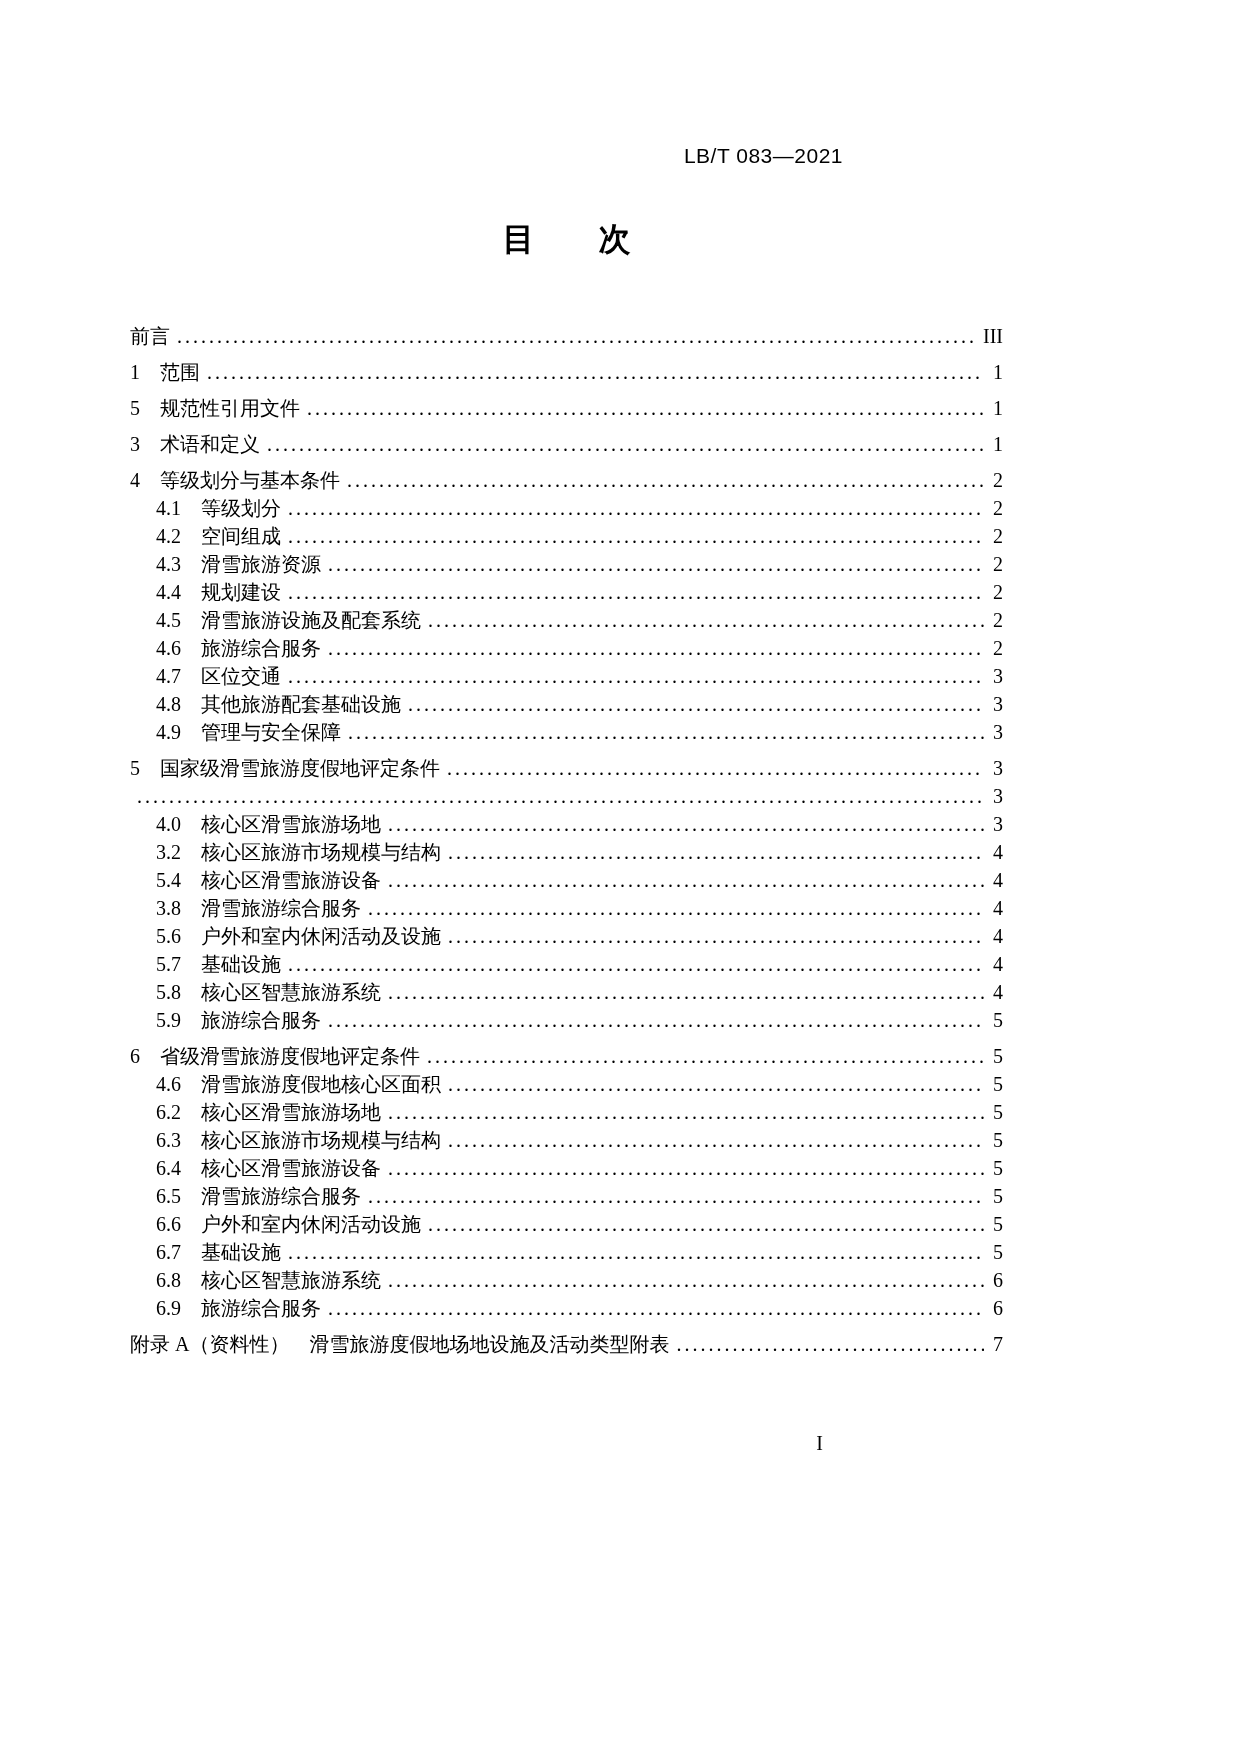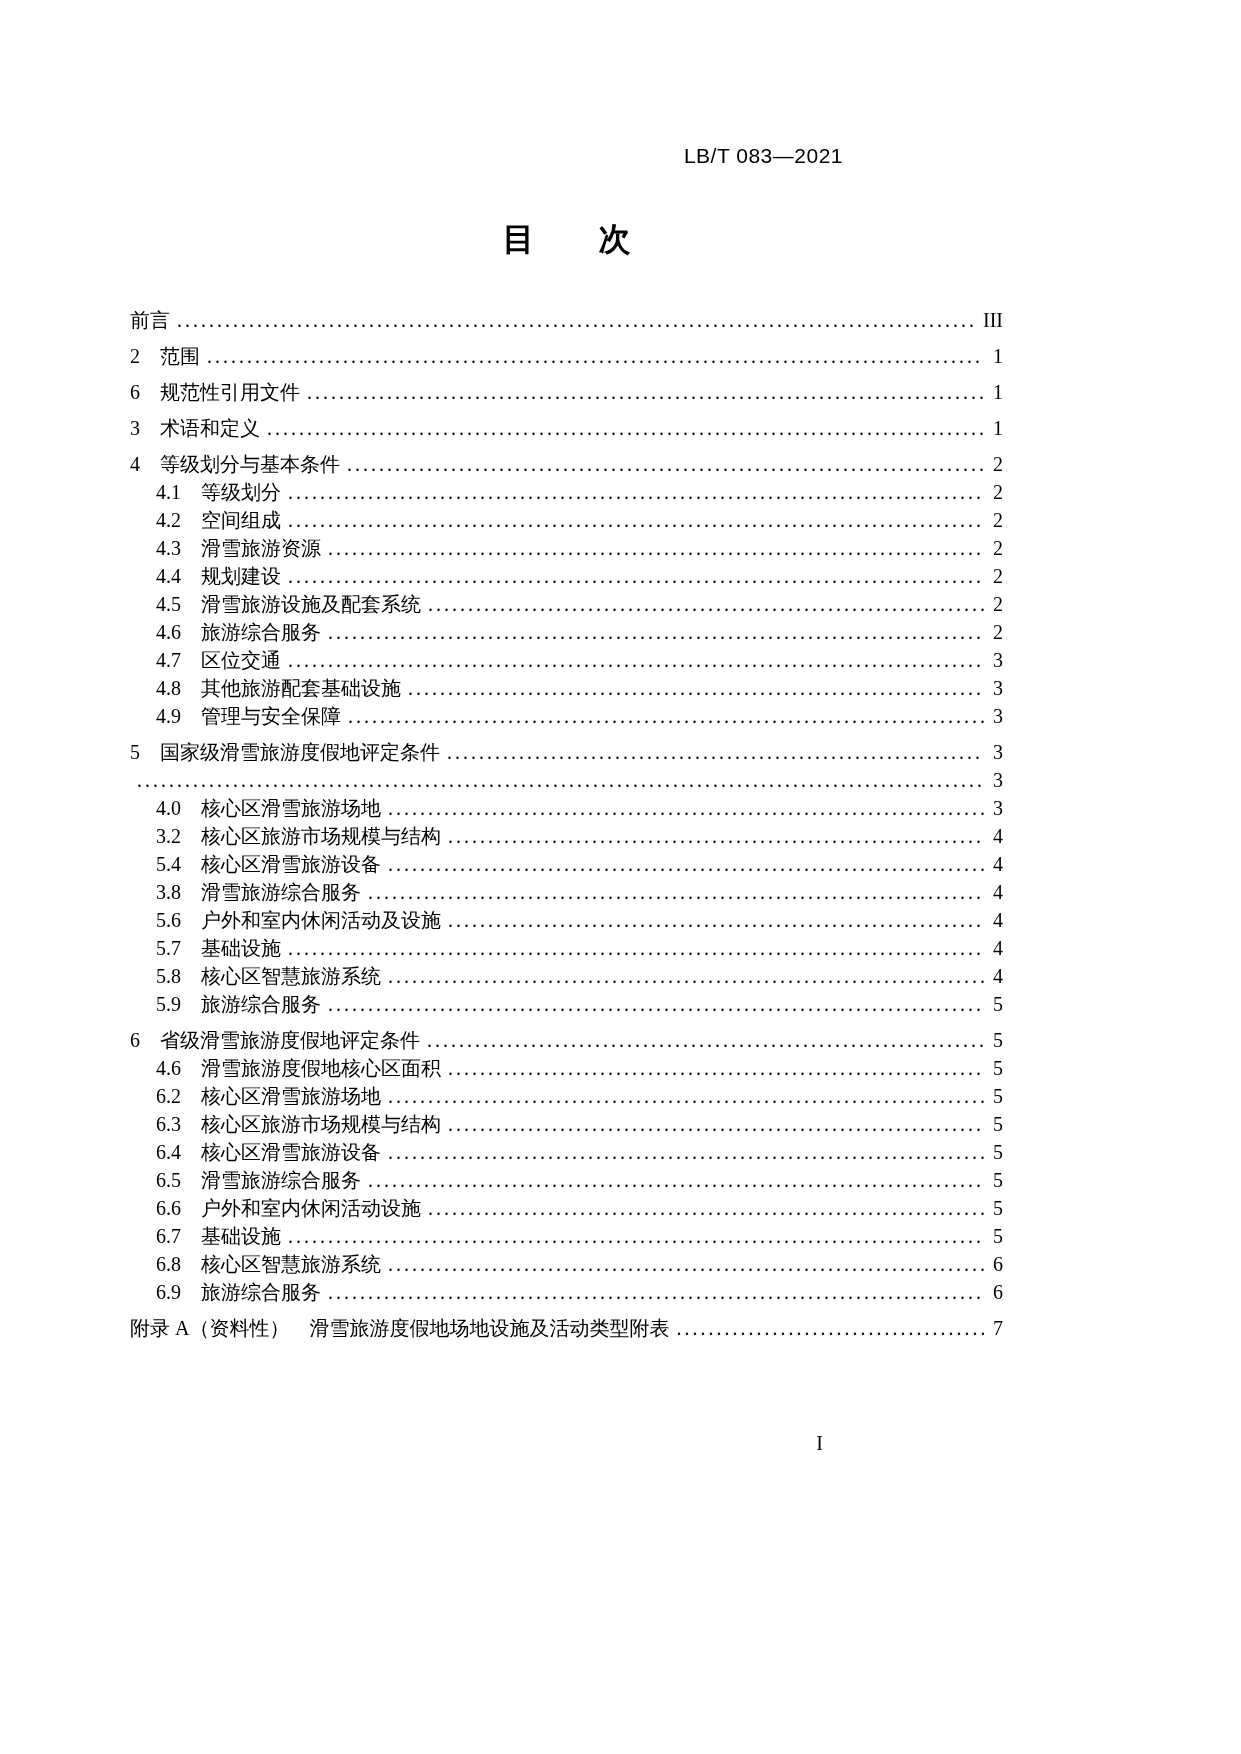--- a/index.html
+++ b/index.html
@@ -45,21 +45,21 @@
     display: flex;
     align-items: baseline;
     font-size: 20px;
     line-height: 28px;
     white-space: nowrap;
   }
   .toc-row.level-0 {
     margin-top: 8px;
   }
   .toc-row.level-0:first-child {
-    margin-top: 0;
+    margin-top: 16px;
   }
   .toc-row.level-1 .toc-label {
     padding-left: 26px;
   }
   .toc-label {
     flex: 0 0 auto;
   }
   .toc-dots {
     flex: 1 1 auto;
     overflow: hidden;
@@ -92,26 +92,26 @@
 
   <h1 class="title">目　　次</h1>
 
   <div class="toc" id="toc">
       <div class="toc-row level-0">
     <span class="toc-label">前言</span>
     <span class="toc-dots"></span>
     <span class="toc-page">III</span>
   </div>
       <div class="toc-row level-0">
-    <span class="toc-label">2　范围</span>
+    <span class="toc-label">1　范围</span>
     <span class="toc-dots"></span>
     <span class="toc-page">1</span>
   </div>
       <div class="toc-row level-0">
-    <span class="toc-label">6　规范性引用文件</span>
+    <span class="toc-label">5　规范性引用文件</span>
     <span class="toc-dots"></span>
     <span class="toc-page">1</span>
   </div>
       <div class="toc-row level-0">
     <span class="toc-label">3　术语和定义</span>
     <span class="toc-dots"></span>
     <span class="toc-page">1</span>
   </div>
       <div class="toc-row level-0">
     <span class="toc-label">4　等级划分与基本条件</span>

